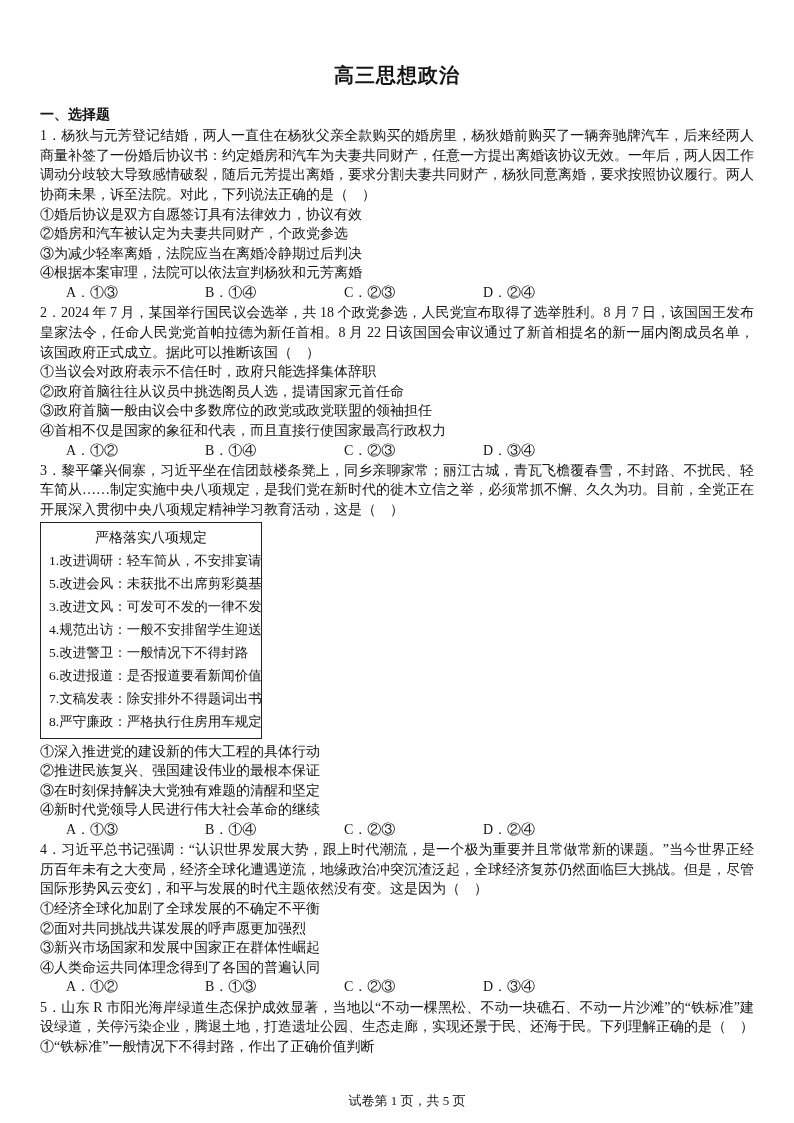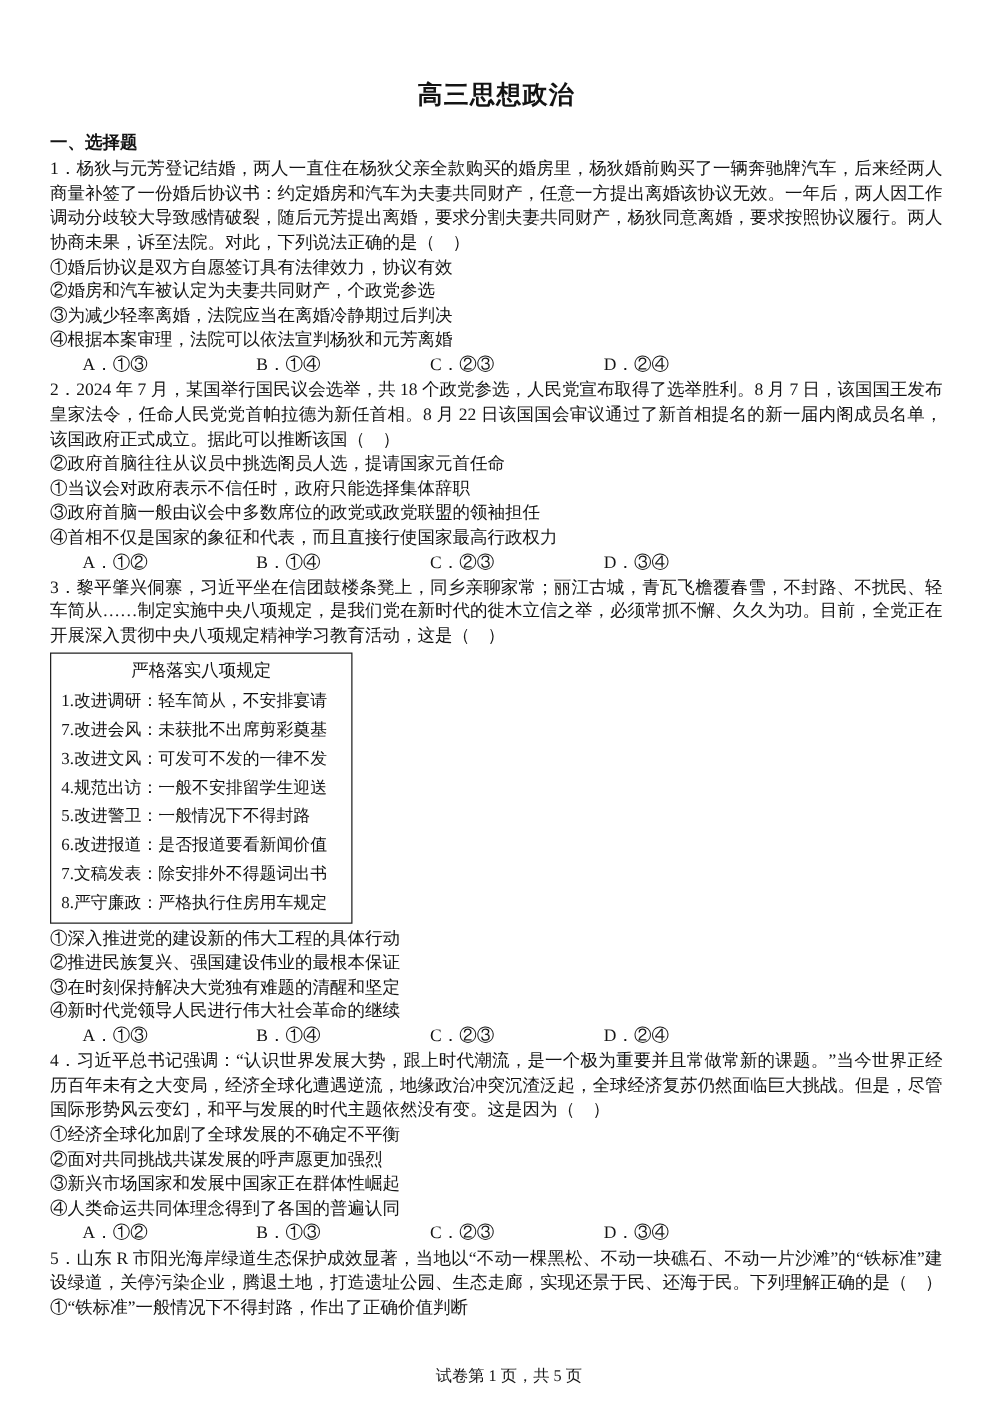--- a/index.html
+++ b/index.html
@@ -45,21 +45,21 @@
   .choices {
     display: flex;
     padding-left: 26px;
     font-size: 14px;
     line-height: 1.45;
   }
   .choices span { width: 139px; }
   .choices span:last-child { width: auto; }
   .rules-box {
     border: 1.5px solid #222;
-    width: 242px;
+    width: 222px;
     padding: 3px 8px 5px 8px;
     margin: 2px 0 3px 0;
   }
   .box-title {
     text-align: center;
     font-size: 14px;
     line-height: 23px;
   }
   .rule {
     font-size: 13.5px;
@@ -94,39 +94,39 @@
     <div class="choices">
       <span>A．①③</span>
       <span>B．①④</span>
       <span>C．②③</span>
       <span>D．②④</span>
     </div>
   </div>
 
   <div class="question">
     <p class="stem">2．2024 年 7 月，某国举行国民议会选举，共 18 个政党参选，人民党宣布取得了选举胜利。8 月 7 日，该国国王发布皇家法令，任命人民党党首帕拉德为新任首相。8 月 22 日该国国会审议通过了新首相提名的新一届内阁成员名单，该国政府正式成立。据此可以推断该国（　）</p>
+    <div class="item">①当议会对政府表示不信任时，政府只能选择集体辞职</div>
     <div class="item">②政府首脑往往从议员中挑选阁员人选，提请国家元首任命</div>
-    <div class="item">①当议会对政府表示不信任时，政府只能选择集体辞职</div>
     <div class="item">③政府首脑一般由议会中多数席位的政党或政党联盟的领袖担任</div>
     <div class="item">④首相不仅是国家的象征和代表，而且直接行使国家最高行政权力</div>
     <div class="choices">
       <span>A．①②</span>
       <span>B．①④</span>
       <span>C．②③</span>
       <span>D．③④</span>
     </div>
   </div>
 
   <div class="question">
     <p class="stem">3．黎平肇兴侗寨，习近平坐在信团鼓楼条凳上，同乡亲聊家常；丽江古城，青瓦飞檐覆春雪，不封路、不扰民、轻车简从……制定实施中央八项规定，是我们党在新时代的徙木立信之举，必须常抓不懈、久久为功。目前，全党正在开展深入贯彻中央八项规定精神学习教育活动，这是（　）</p>
 
     <div class="rules-box">
       <div class="box-title">严格落实八项规定</div>
       <div class="rule">1.改进调研：轻车简从，不安排宴请</div>
-      <div class="rule">7.改进会风：未获批不出席剪彩奠基</div>
+      <div class="rule">5.改进会风：未获批不出席剪彩奠基</div>
       <div class="rule">3.改进文风：可发可不发的一律不发</div>
       <div class="rule">4.规范出访：一般不安排留学生迎送</div>
       <div class="rule">5.改进警卫：一般情况下不得封路</div>
       <div class="rule">6.改进报道：是否报道要看新闻价值</div>
       <div class="rule">7.文稿发表：除安排外不得题词出书</div>
       <div class="rule">8.严守廉政：严格执行住房用车规定</div>
     </div>
 
     <div class="item">①深入推进党的建设新的伟大工程的具体行动</div>
     <div class="item">②推进民族复兴、强国建设伟业的最根本保证</div>

